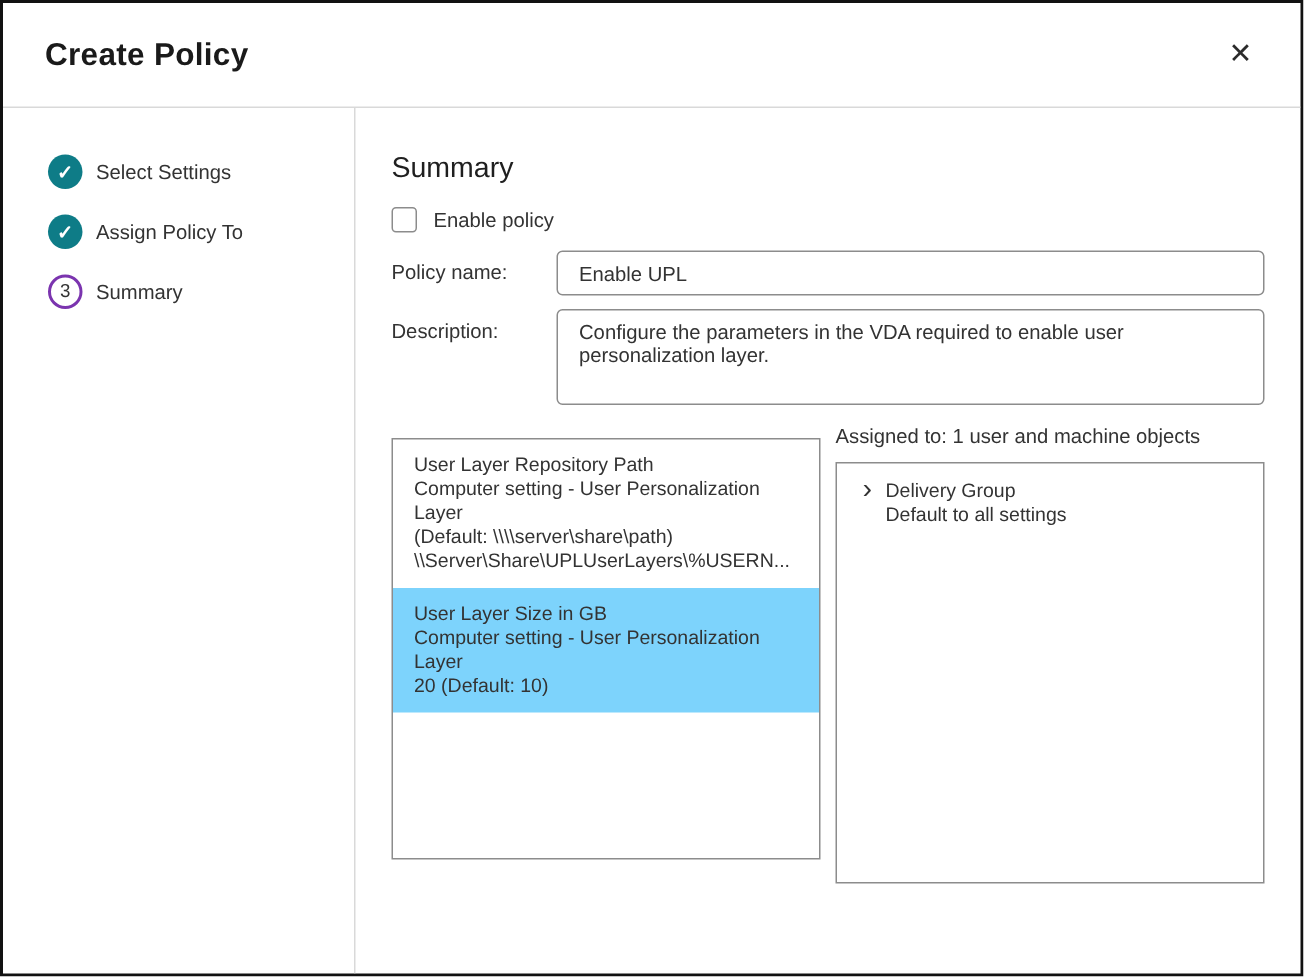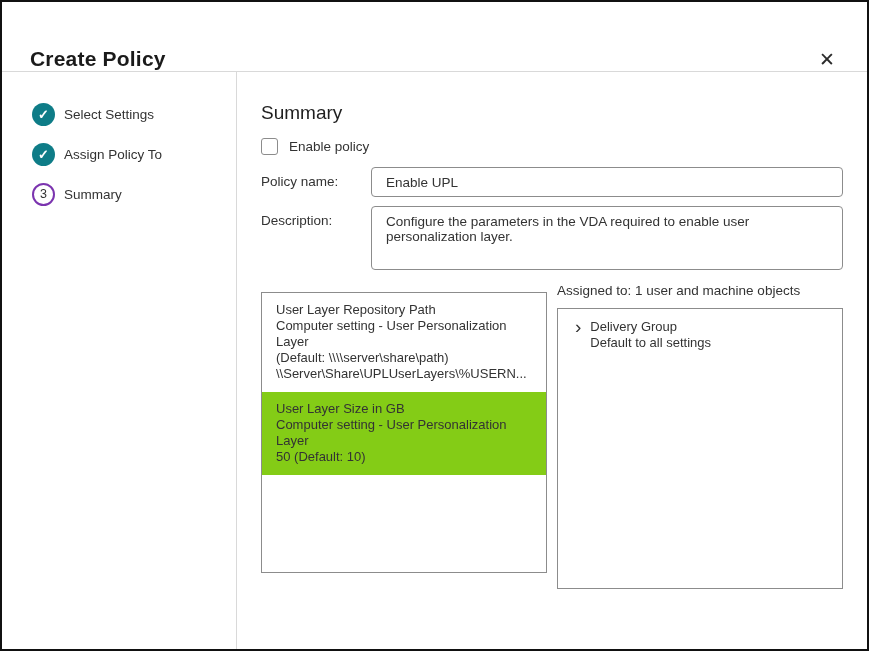--- a/index.html
+++ b/index.html
@@ -11,21 +11,21 @@
     border:2px solid #111111;
     background:#fff;
     position:relative;
     overflow:hidden;
   }
 
   
   .dlg-header {
     height:70px;
     border-bottom:1px solid #d9d9d9;
-    display:flex; align-items:flex-end; justify-content:space-between;
+    display:flex; align-items:center; justify-content:space-between;
     padding:0 28px;
   }
   .dlg-title {
     font-size:21px; font-weight:bold; color:#1a1a1a;
     letter-spacing:0.2px;
   }
   .close-btn {
     background:none; border:none; cursor:pointer;
     font-size:19px; font-weight:300; color:#2b2b2b;
     line-height:1; padding:2px 4px;
@@ -102,21 +102,21 @@
   .list-col { width:286px; flex:0 0 286px; }
   .list-col + .list-col { margin-left:10px; }
   .list-caption { font-size:13.5px; color:#333; height:16px; }
   .list-box {
     margin-top:9px; height:281px;
     border:1px solid #8c8c8c;
     background:#fff; overflow:hidden;
   }
 
   .setting-item { padding:9px 10px 10px 14px; font-size:13px; line-height:16px; color:#333; }
-  .setting-item.alt { background:#84cc16; }
+  .setting-item.alt { background:#7dd3fc; }
   .setting-line { display:block; }
 
   .assign-item {
     display:flex; align-items:flex-start;
     padding:10px 10px 10px 17px;
     font-size:13px; line-height:16px; color:#333;
     cursor:pointer;
   }
   .chevron {
     font-size:19px; line-height:15px; font-weight:400; color:#333;
@@ -179,21 +179,21 @@
           <div class="list-box">
             <div class="setting-item">
               <span class="setting-line">User Layer Repository Path</span>
               <span class="setting-line">Computer setting - User Personalization Layer</span>
               <span class="setting-line">(Default: \\\\server\share\path)</span>
               <span class="setting-line">\\Server\Share\UPLUserLayers\%USERN...</span>
             </div>
             <div class="setting-item alt">
               <span class="setting-line">User Layer Size in GB</span>
               <span class="setting-line">Computer setting - User Personalization Layer</span>
-              <span class="setting-line">50 (Default: 10)</span>
+              <span class="setting-line">20 (Default: 10)</span>
             </div>
           </div>
         </div>
 
         <div class="list-col">
           <div class="list-caption">Assigned to: 1 user and machine objects</div>
           <div class="list-box">
             <div class="assign-item">
               <span class="chevron">›</span>
               <span>

